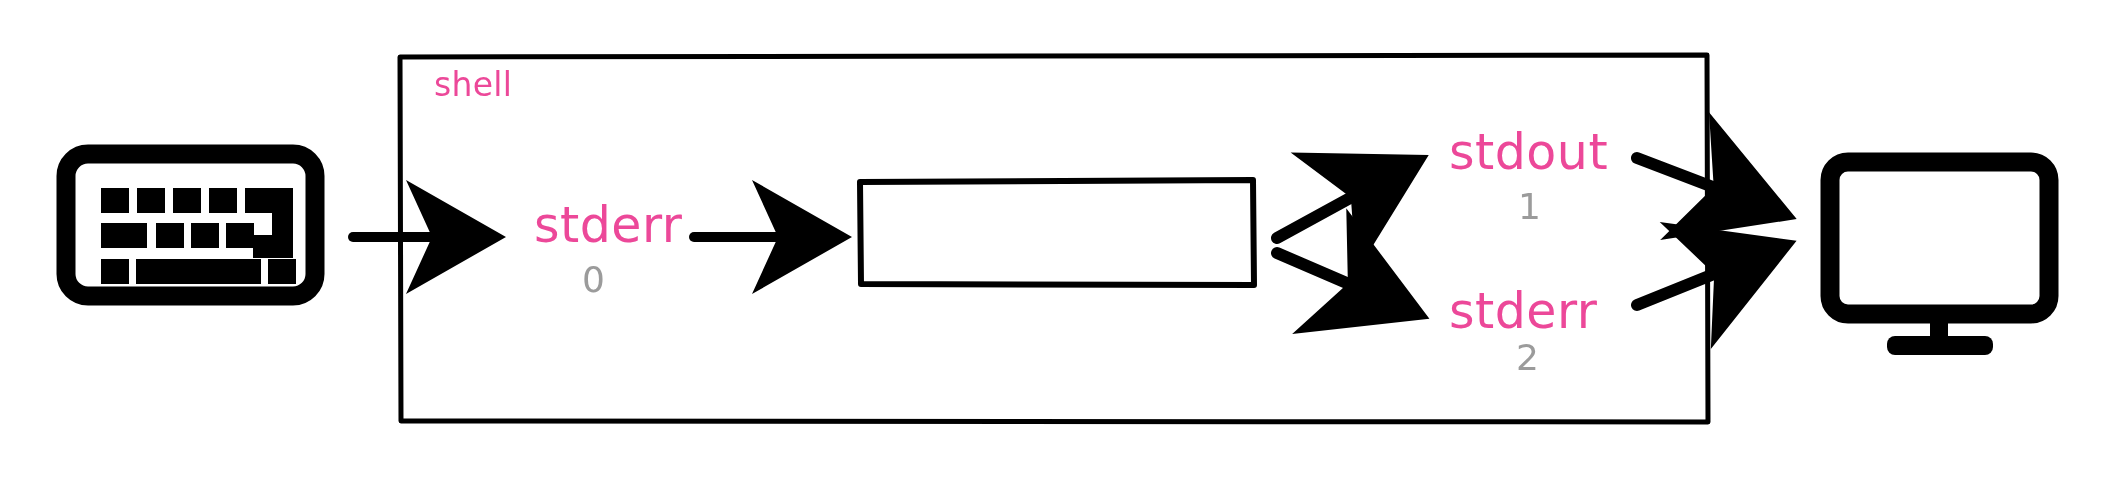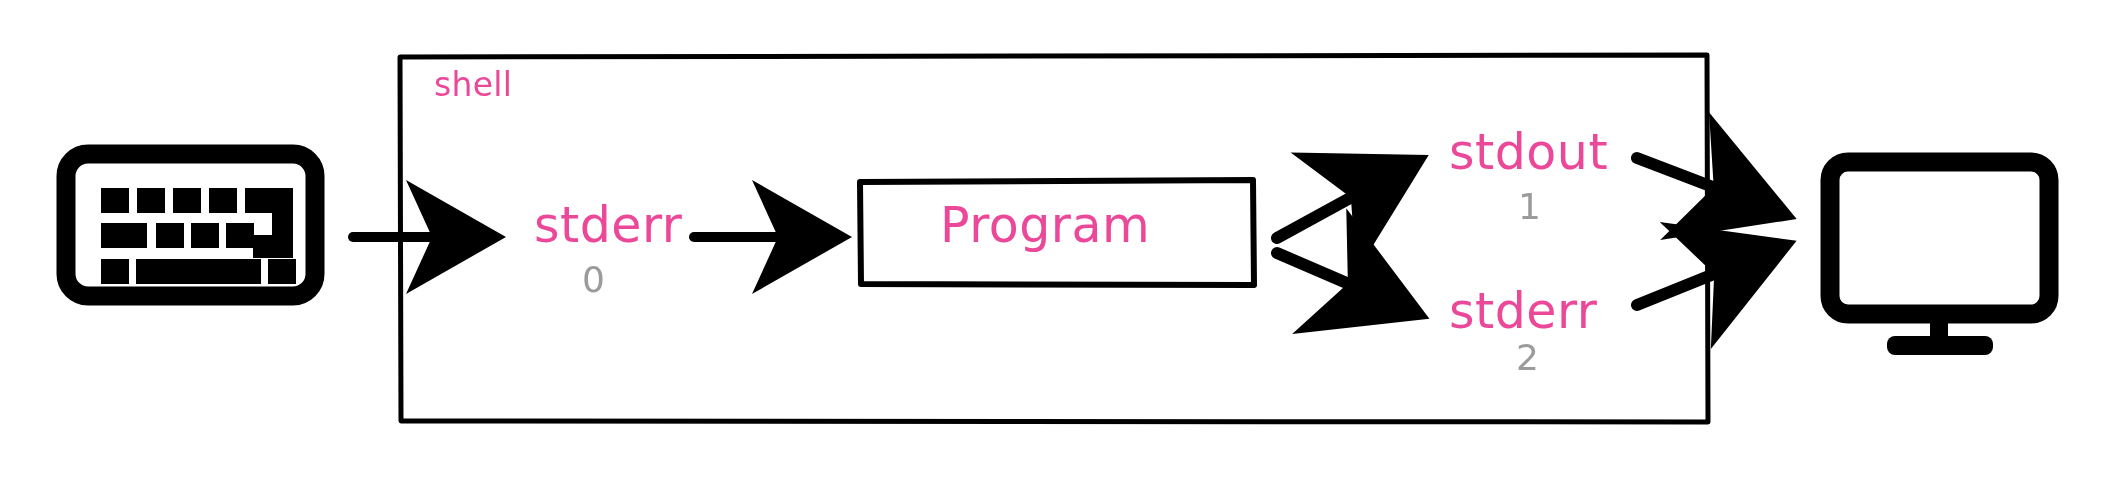--- a/index.html
+++ b/index.html
@@ -137,21 +137,20 @@
       <rect x="1887" y="336" width="106" height="19" rx="8" ry="8" fill="#000000"></rect>
     </g>
 
   </svg>
 
   <div class="txt" id="shell-label">shell</div>
 
   <div class="txt" id="stdin-label">stderr</div>
   <div class="txt" id="stdin-fd">0</div>
 
-  <div class="txt" id="program-label">Program</div>
 
   <div class="txt" id="stdout-label">stdout</div>
   <div class="txt" id="stdout-fd">1</div>
 
   <div class="txt" id="stderr-label">stderr</div>
   <div class="txt" id="stderr-fd">2</div>
 
 </div>
 
 </body></html>

